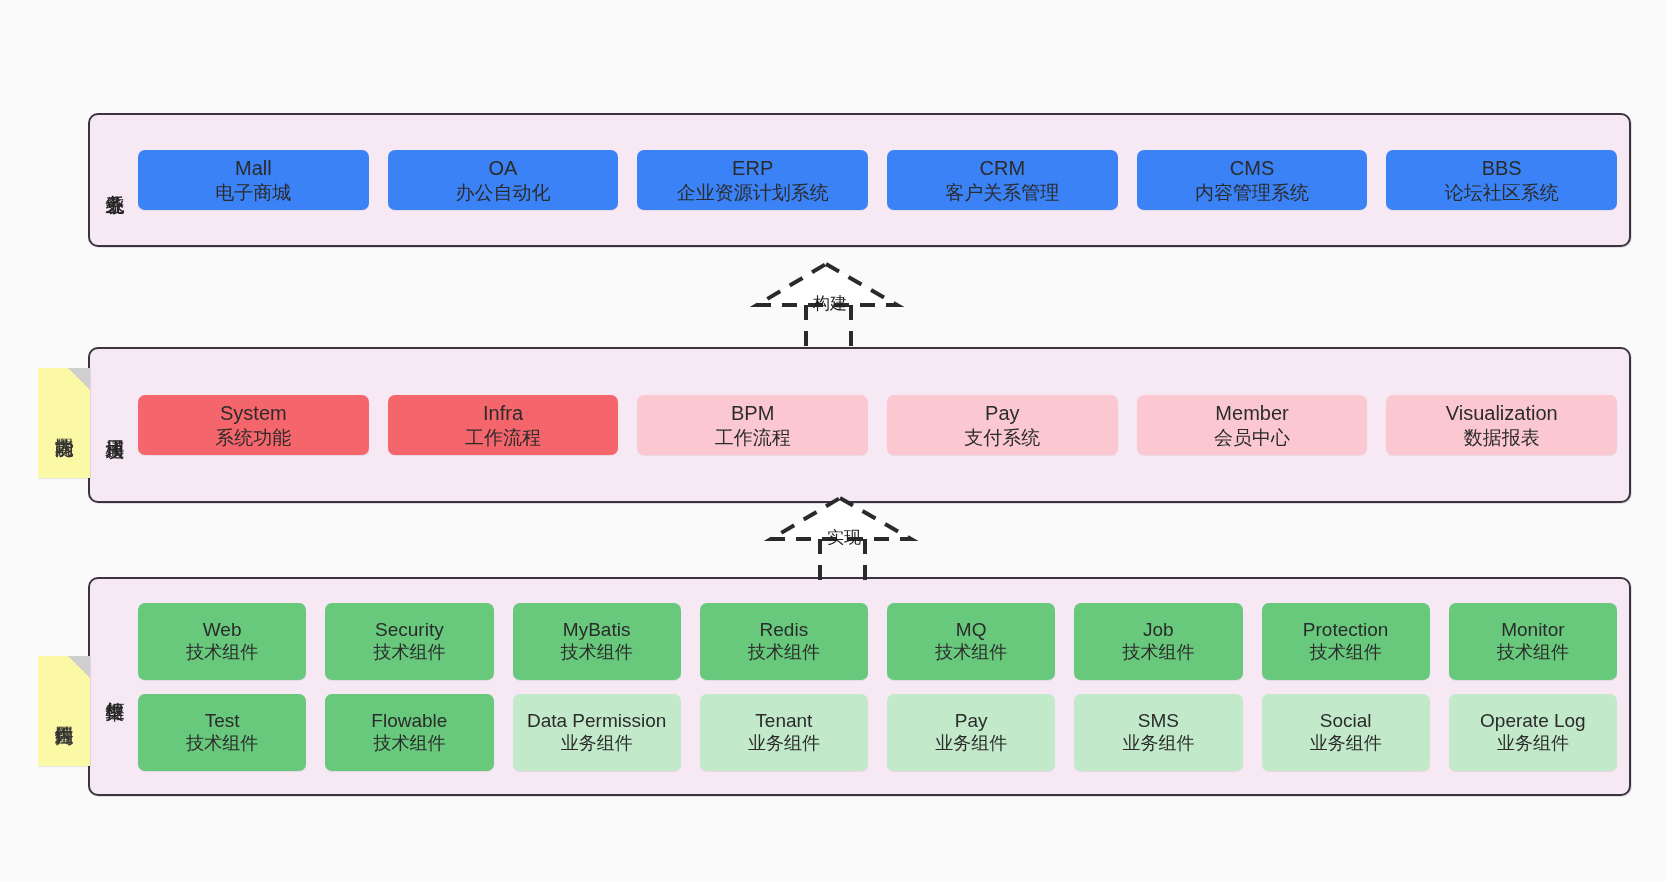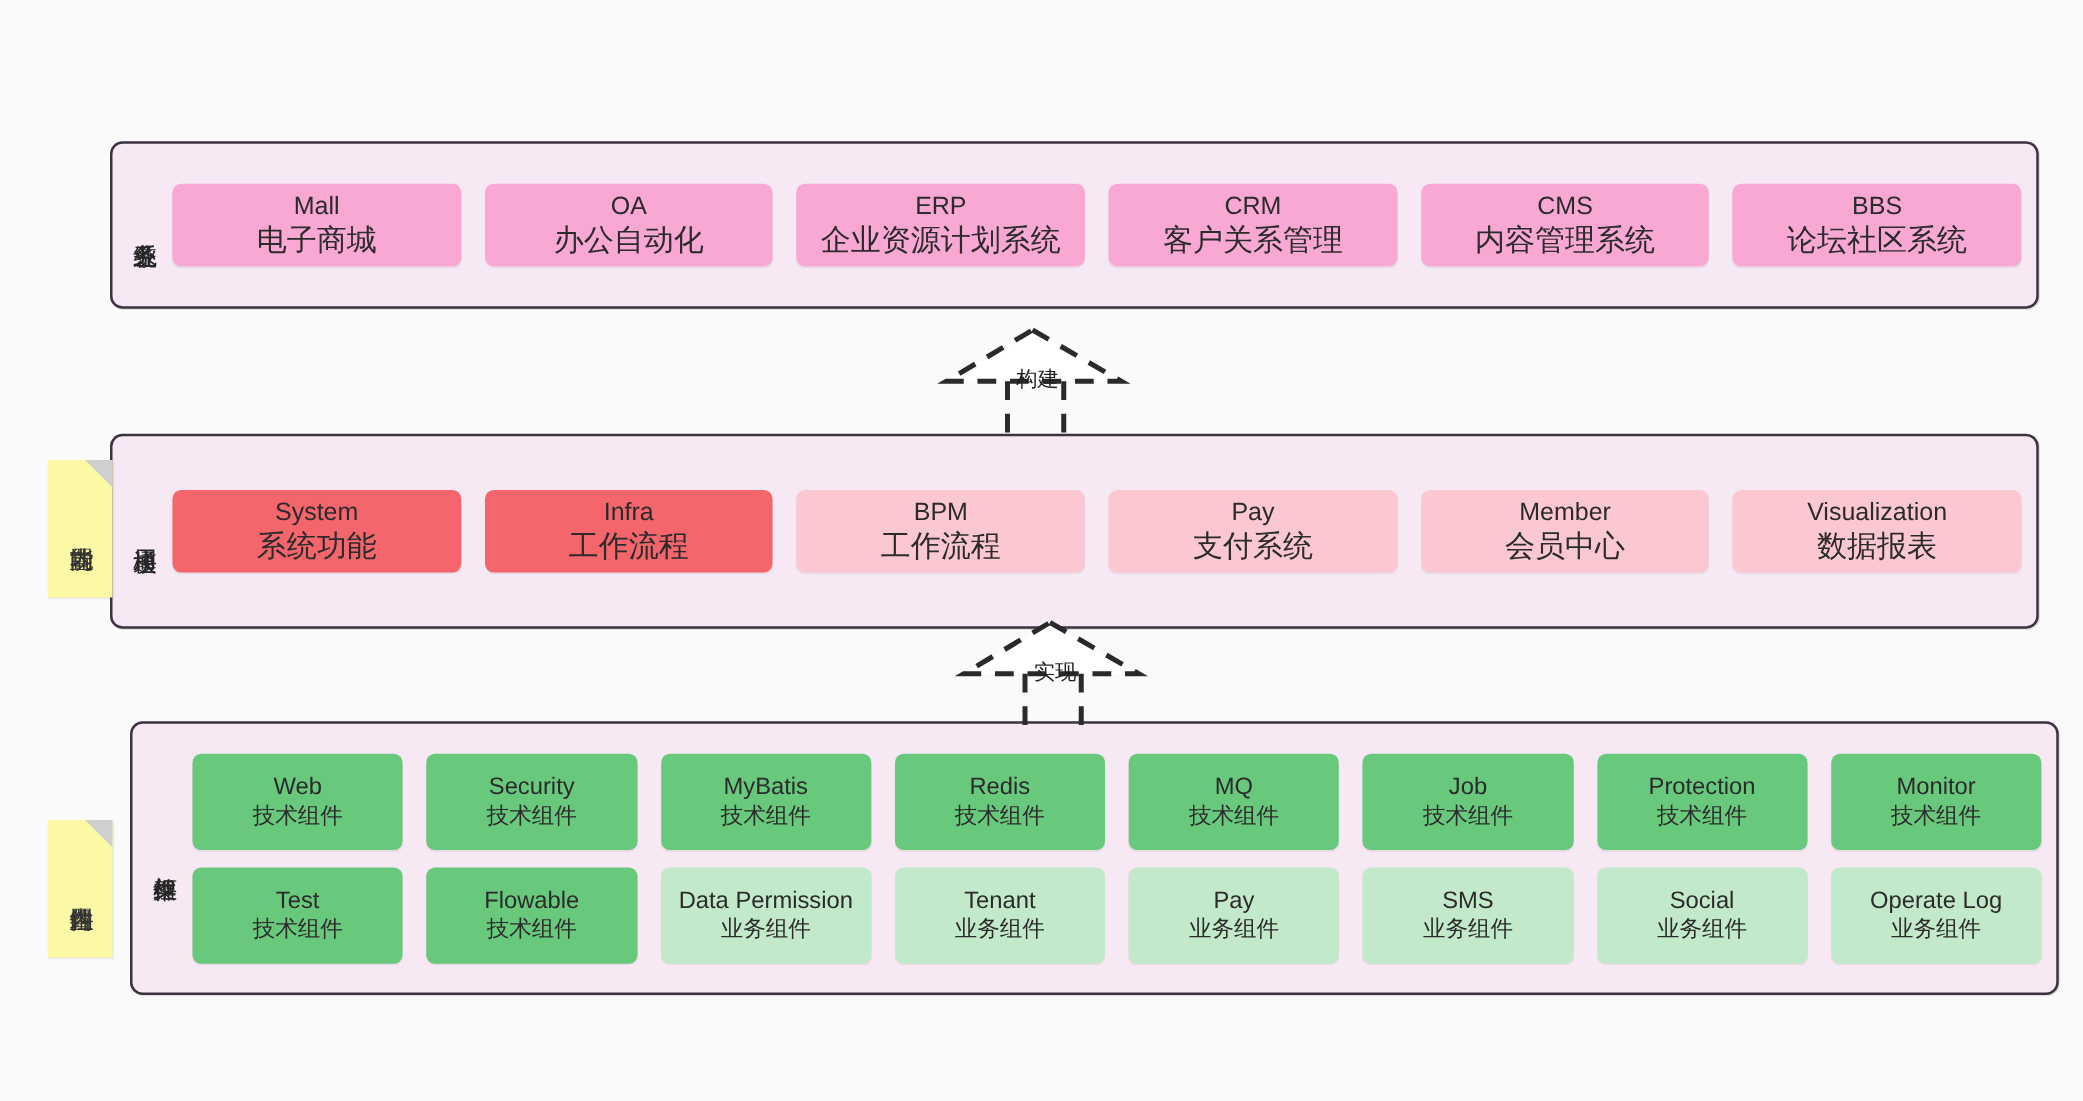--- a/index.html
+++ b/index.html
@@ -62,25 +62,25 @@
     flex-direction:column;
     align-items:center;
     justify-content:center;
     text-align:center;
     color:#2b2b2b;
     line-height:1.22;
     padding:6px 6px;
     box-shadow:0 1px 1px rgba(0,0,0,.07);
   }
   .node .t1 { font-size:20px; }
-  .node .t2 { font-size:24px; }
+  .node .t2 { font-size:19px; }
   .node.sm .t1 { font-size:19px; }
   .node.sm .t2 { font-size:18px; }
 
-  .blue       { background:#f9a8d4;justify-content:center; }
+  .blue       { background:#3b82f6;justify-content:center; }
   .red        { background:#f4666c; }
   .pinklight  { background:#fbc8d2; }
   .green      { background:#68c87c; }
   .greenlight { background:#c2e9c9; }
 
   
   .sticky {
     position:absolute;
     background:#fbf8a6;
     color:#333;
@@ -207,21 +207,21 @@
       <line x1="96" y1="47" x2="96" y2="88" stroke="#2a2a2a" stroke-width="4" stroke-dasharray="15,11"></line>
     </svg>
   </div>
   <div class="conn-label" style="left:827px; top:526px;">实现</div>
 
   <div class="sticky" style="left:38px; top:656px; width:52px; height:110px;">
     <span class="fold"></span>
     <span>内置组件</span>
   </div>
 
-  <div class="panel" id="panel-framework" style="left:104px; top:577px; width:1543px; height:219px;">
+  <div class="panel" id="panel-framework" style="left:88px; top:577px; width:1543px; height:219px;">
     <div class="panel-label">框架组件</div>
     <div class="panel-body">
 
       <div class="row" style="height:77px;">
         <div class="node green sm">
           <span class="t1">Web</span>
           <span class="t2">技术组件</span>
         </div>
         <div class="node green sm">
           <span class="t1">Security</span>

